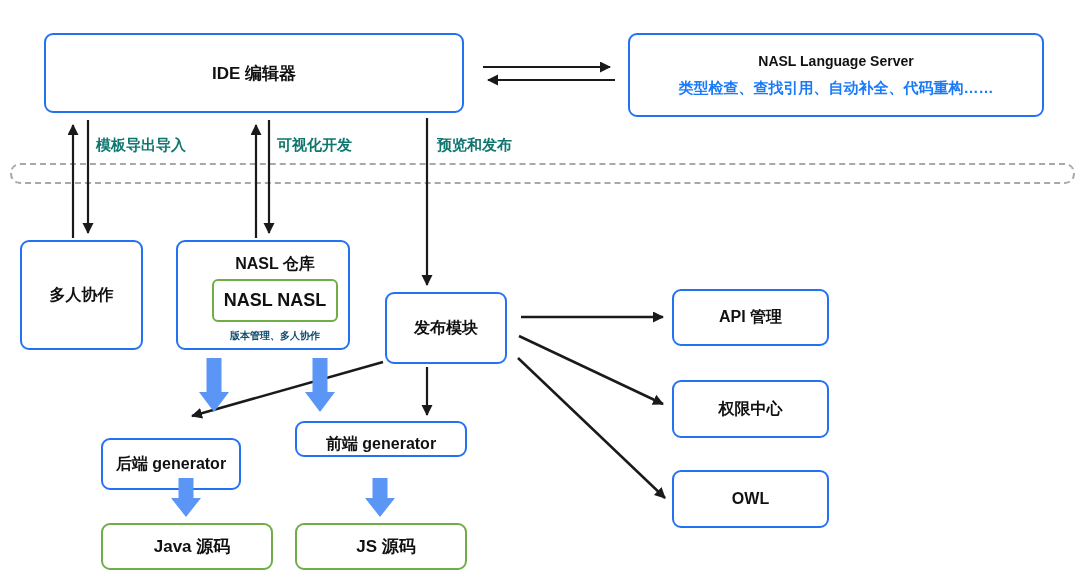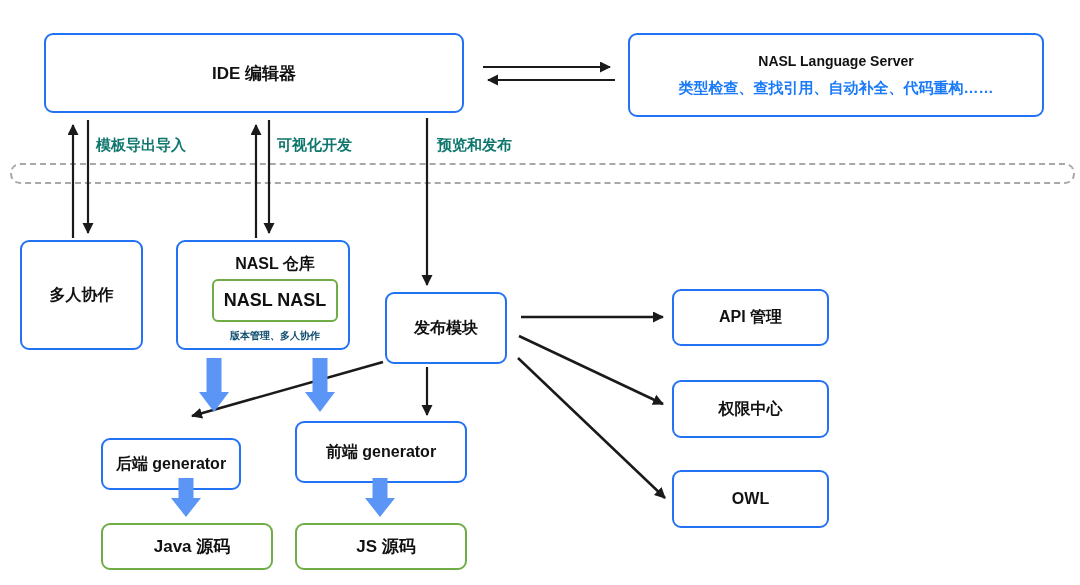--- a/index.html
+++ b/index.html
@@ -43,21 +43,21 @@
   .repo       { left: 176px; top: 240px; width: 174px; height: 110px; justify-content: flex-start; padding-top: 6px; padding-left: 24px; }
   .repo .t    { font-size: 16px; line-height: 20px; }
   .repo-inner { margin-top: 5px; width: 126px; height: 43px; border: 2.5px solid #70ad47; border-radius: 6px;
                 display: flex; align-items: center; justify-content: center; font-size: 18px; background: #fff; }
   .repo .s    { margin-top: 7px; font-size: 10px; color: #0c4a6e; white-space: nowrap; }
   .publish    { left: 385px; top: 292px; width: 122px; height: 72px; }
   .api        { left: 672px; top: 289px; width: 157px; height: 57px; }
   .perm       { left: 672px; top: 380px; width: 157px; height: 58px; }
   .owl        { left: 672px; top: 470px; width: 157px; height: 58px; }
   .backend    { left: 101px; top: 438px; width: 140px; height: 52px; }
-  .frontend   { left: 295px; top: 421px; width: 172px; height: 62px; }
+  .frontend   { left: 295px; top: 421px; width: 172px; height: 36px; align-items: flex-end; }
   .java       { left: 101px; top: 523px; width: 172px; height: 47px; font-size: 17px; }
   .js         { left: 295px; top: 523px; width: 172px; height: 47px; font-size: 17px; }
   .dashed-band {
     position: absolute;
     left: 10px; top: 163px;
     width: 1065px; height: 21px;
     border: 2px dashed #a8a8a8;
     border-radius: 10px;
     z-index: 1;
   }

